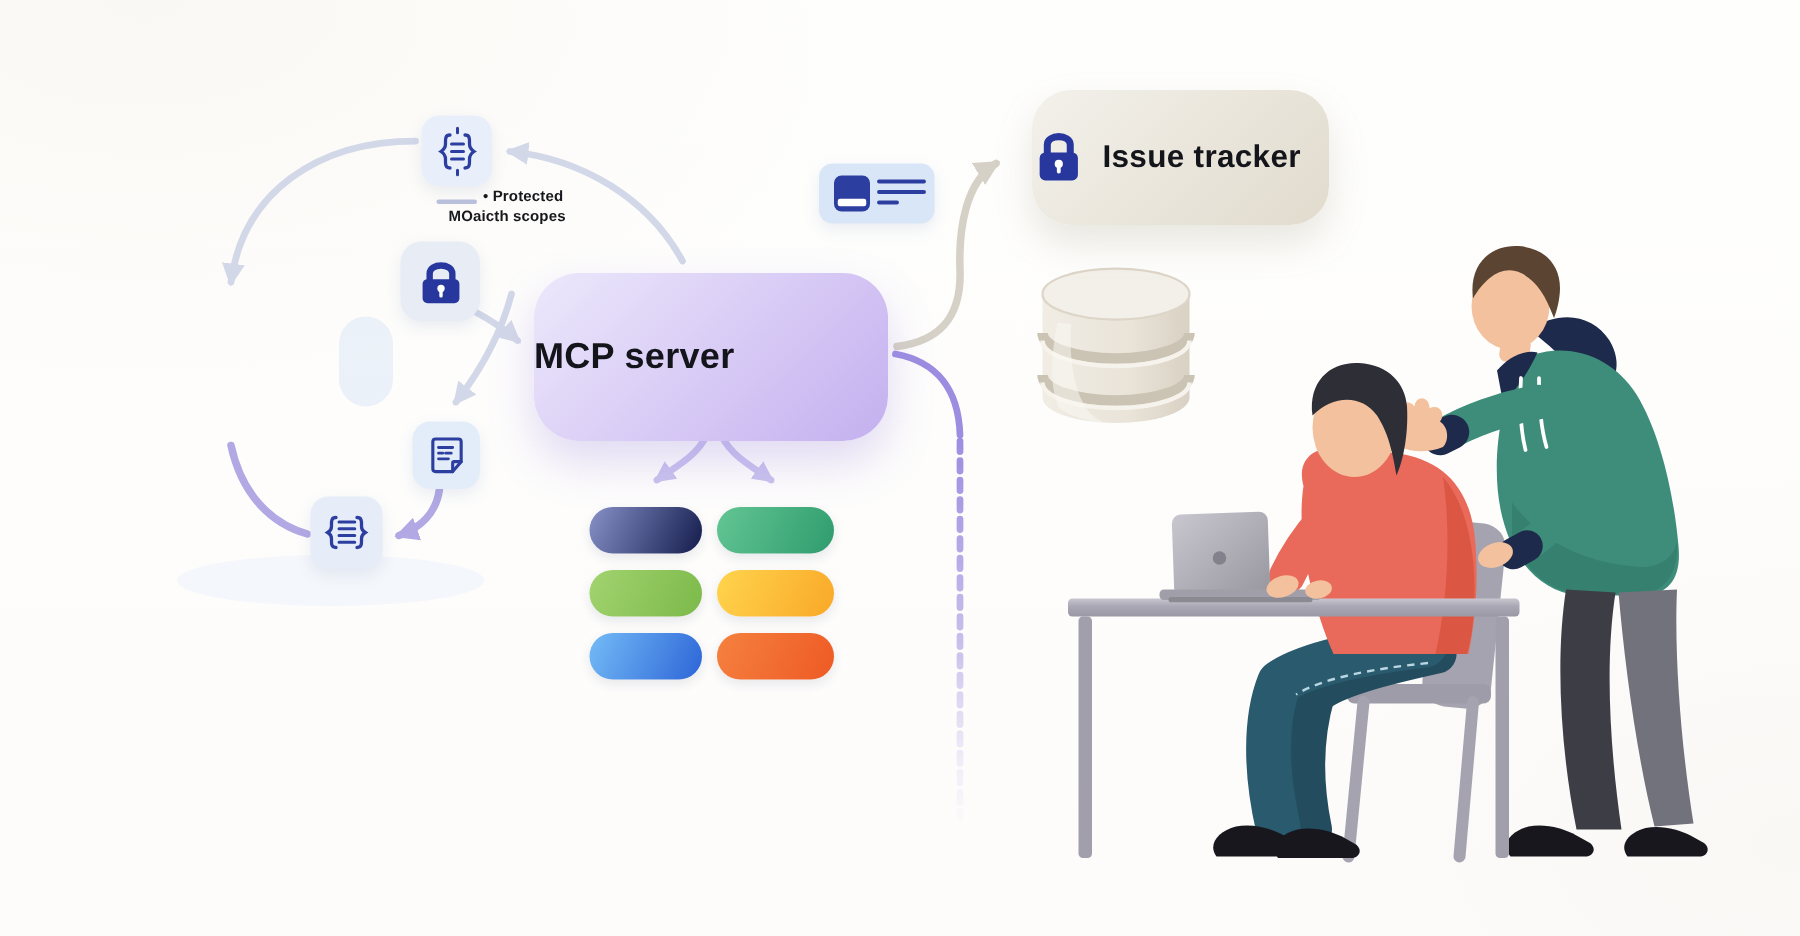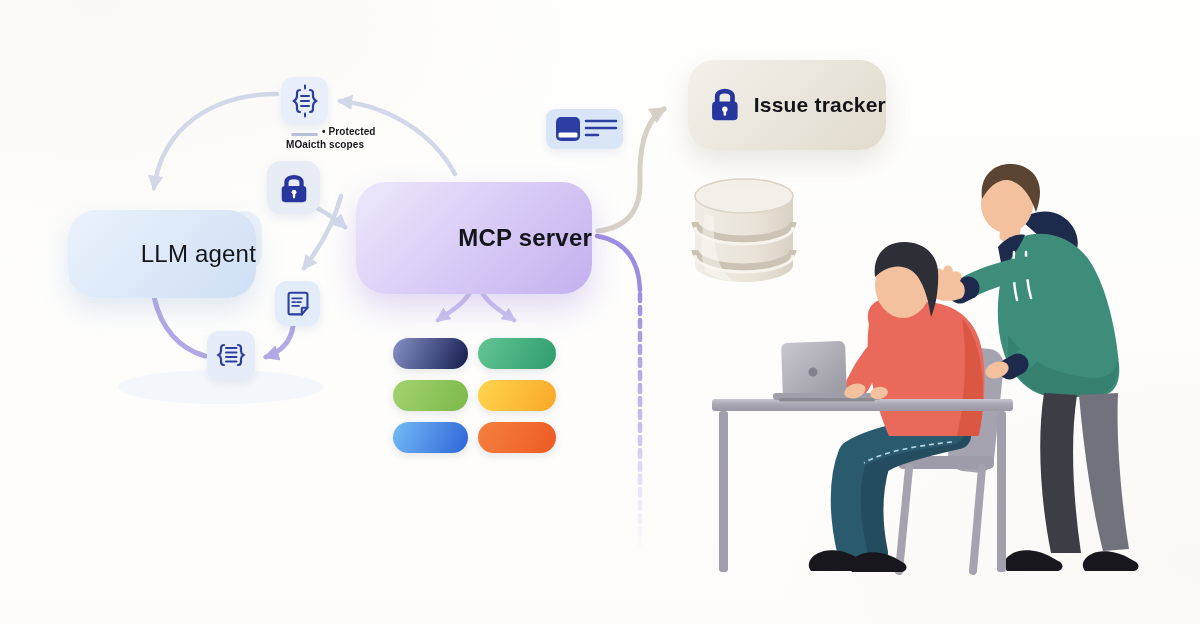--- a/index.html
+++ b/index.html
@@ -6,21 +6,21 @@
   .canvas{
     position:relative;width:1200px;height:624px;overflow:hidden;
     font-family:"Liberation Sans", sans-serif;
     background:
       radial-gradient(900px 500px at 8% 0%, #faf8f4 0%, rgba(250,248,244,0) 55%),
       radial-gradient(700px 420px at 100% 90%, #faf8f5 0%, rgba(250,248,245,0) 60%),
       linear-gradient(180deg,#fefefd 0%,#fdfcfb 100%);
   }
   .layer{position:absolute;left:0;top:0;width:1200px;height:624px;}
   .node{
-    position:absolute;display:flex;align-items:center;justify-content:flex-end;
+    position:absolute;display:flex;align-items:center;justify-content:flex-start;
     color:#14151a;font-weight:500;letter-spacing:.2px;
   }
   .node-llm{
     left:68px;top:210px;width:188px;height:88px;border-radius:28px;font-size:24px;
     background:linear-gradient(135deg,var(--nodes-llm_agent-from),var(--nodes-llm_agent-to));
     box-shadow:0 12px 26px rgba(140,170,210,.25);
   }
   .node-mcp{
     left:356px;top:182px;width:236px;height:112px;border-radius:30px;font-size:24px;
     background:linear-gradient(135deg,var(--nodes-mcp_server-from) 0%,#d7c9f5 55%,var(--nodes-mcp_server-to) 100%);
@@ -38,21 +38,21 @@
     border-radius:12px;box-shadow:0 4px 10px rgba(110,135,180,.14);
   }
   .chip-schema-top{left:281px;top:77px;width:47px;height:47px;background:var(--icons-chip_blue);}
   .chip-lock{left:267px;top:161px;width:53px;height:53px;background:var(--icons-chip_gray);border-radius:14px;}
   .chip-doc{left:275px;top:281px;width:45px;height:45px;background:var(--icons-chip_doc);}
   .chip-schema-bottom{left:207px;top:331px;width:48px;height:48px;background:var(--icons-chip_braces);}
   .chip-card{left:546px;top:109px;width:77px;height:40px;background:var(--icons-card_bg);border-radius:9px;}
   .legend-line{position:absolute;left:291px;top:133px;width:27px;height:2.5px;background:#b8c0dc;border-radius:2px;}
   .legend-t{position:absolute;color:#17181c;font-size:10px;font-weight:700;letter-spacing:.1px;white-space:nowrap;}
   .legend-t1{left:322px;top:126px;}
-  .legend-t2{left:286px;top:139px;}
+  .legend-t2{left:299px;top:139px;}
   .pills{
     position:absolute;left:393px;top:338px;display:grid;
     grid-template-columns:75px 78px;grid-auto-rows:31px;column-gap:10px;row-gap:11px;
   }
   .pill{border-radius:16px;box-shadow:0 3px 8px rgba(30,40,80,.10);}
   .blob1{position:absolute;left:226px;top:211px;width:36px;height:60px;border-radius:18px;background:#dce8f6;opacity:.55;}
   .blob2{position:absolute;left:118px;top:370px;width:205px;height:34px;border-radius:50%;background:#e8f0fa;opacity:.45;}
 </style>
 </head>
 <body>
@@ -179,23 +179,20 @@
     </g>
 
     <g>
       <rect x="773" y="393" width="108" height="7" rx="3" fill="#a09fa9"></rect>
       <rect x="779" y="398" width="96" height="3.5" rx="1.7" fill="#8b8a93"></rect>
       <ellipse cx="855" cy="391" rx="11" ry="7" style="fill:var(--illustration-skin)" transform="rotate(-18 855 391)"></ellipse>
       <ellipse cx="879" cy="393" rx="9" ry="6" style="fill:var(--illustration-skin)" transform="rotate(-10 879 393)"></ellipse>
     </g>
   </svg>
 
-  <div class="node node-llm">
-    <span>LLM agent</span>
-  </div>
 
   <div class="node node-mcp">
     <span>MCP server</span>
   </div>
 
   <div class="node node-issue">
     <span style="display:flex">
       <svg width="34" height="38" viewBox="0 0 40 42">
         <path d="M12,18 V11 C12,2.5 30,2.5 30,11 V18" fill="none" stroke-width="5.5" style="stroke:var(--icons-lock_fill)"></path>
         <rect x="6" y="17" width="30" height="22" rx="4.5" style="fill:var(--icons-lock_fill)"></rect>

